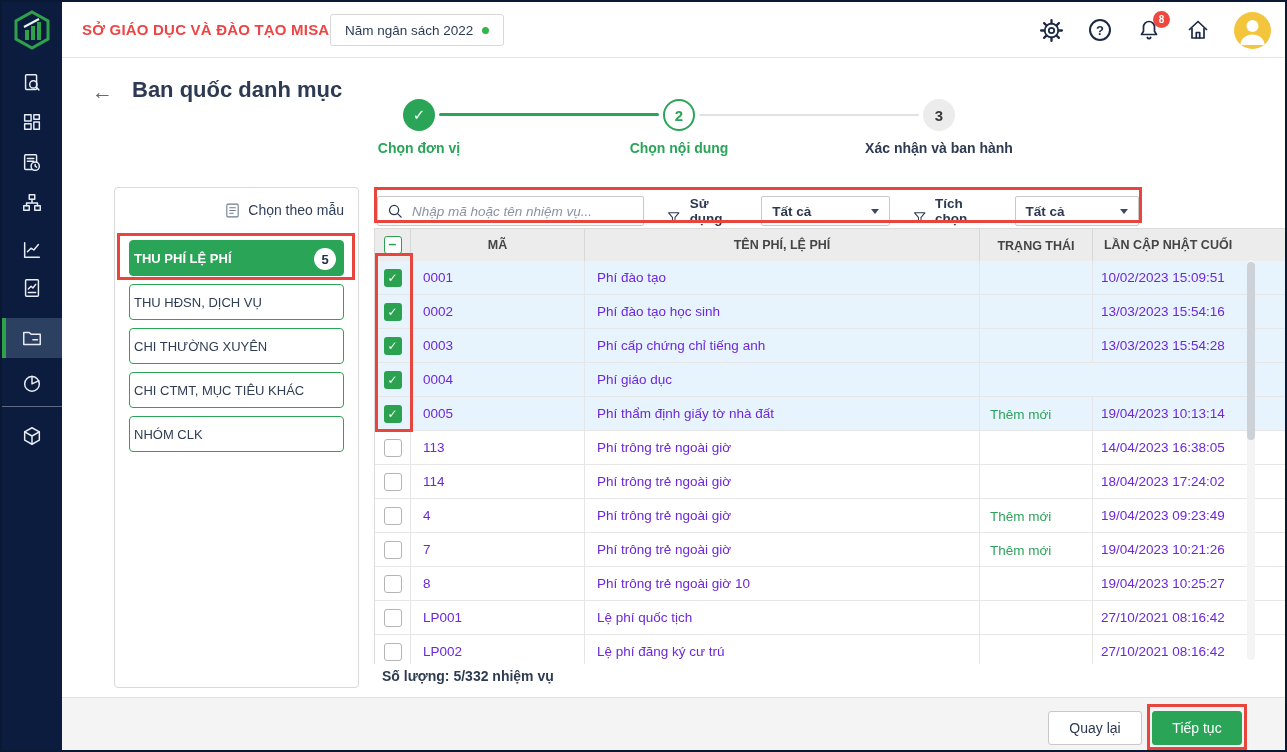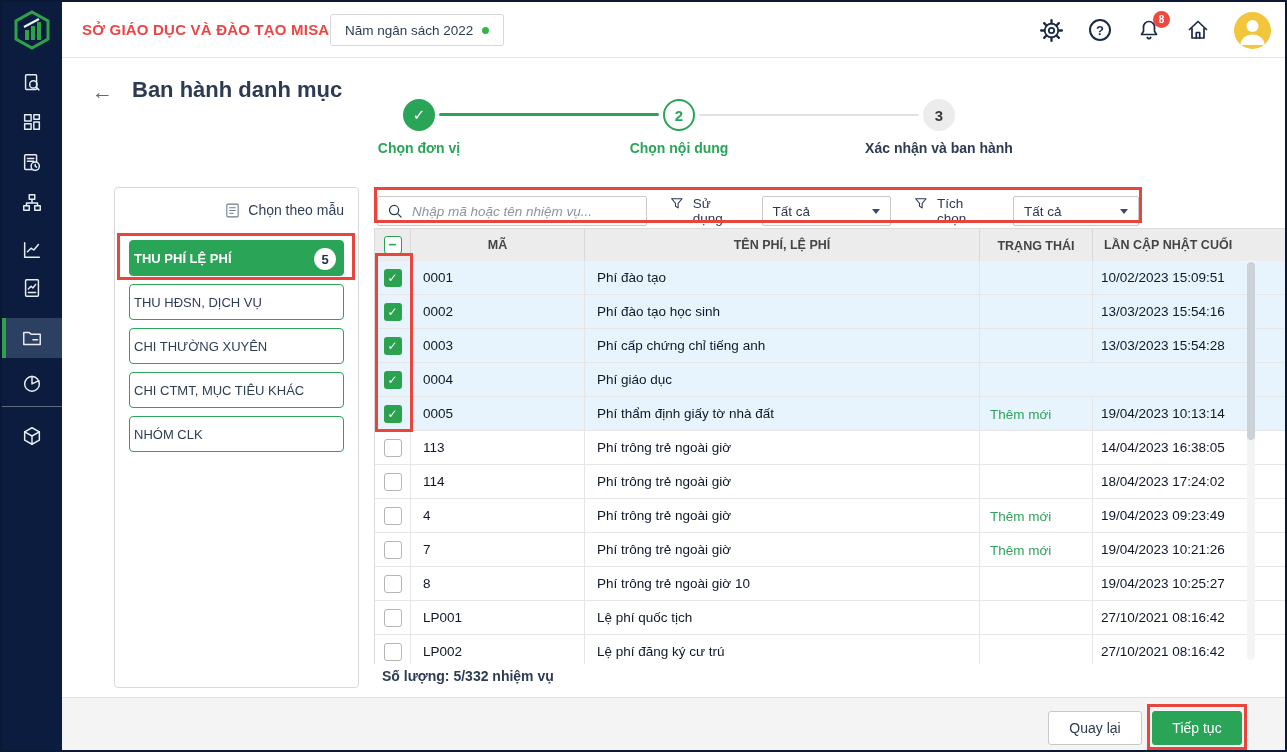--- a/index.html
+++ b/index.html
@@ -64,34 +64,34 @@
   .tpl-btn.active{background:var(--primary-green);color:#fff;font-weight:700;}
   .tpl-badge{position:absolute;right:7px;top:7px;width:22px;height:22px;border-radius:50%;background:#fff;color:#22304d;font-size:13px;font-weight:700;display:flex;align-items:center;justify-content:center;}
   .tpl-btn.active .tpl-label{max-width:170px;}
 
   
   .filterbar{position:absolute;left:315px;top:188px;width:762px;height:42px;display:flex;align-items:center;background:#fff;}
   .search-box{width:274px;height:30px;border:1px solid #c9c9c9;border-radius:2px;display:flex;align-items:center;padding:0 9px;gap:8px;background:#fff;}
   .search-box svg{stroke:#2b3850;fill:none;stroke-width:1.8;stroke-linecap:round;flex:none;}
   .search-input{border:none;outline:none;flex:1;font-size:13.5px;font-style:italic;color:#39465e;font-family:inherit;background:transparent;}
   .search-input::placeholder{color:#8a93a3;font-style:italic;}
-  .f-group{display:flex;align-items:flex-start;gap:8px;margin-left:22px;}
+  .f-group{display:flex;align-items:flex-end;gap:8px;margin-left:22px;font-weight:bold;}
   .f-group svg{stroke:#2b3850;fill:none;stroke-width:1.6;stroke-linejoin:round;}
   .f-label{font-size:13.5px;color:#2c3950;}
   .f-select{width:132px;height:30px;border:1px solid #c9c9c9;border-radius:2px;display:flex;align-items:center;justify-content:space-between;padding:0 10px;margin-left:10px;font-size:13.5px;color:#2c3950;cursor:pointer;background:#fff;}
   .caret{width:0;height:0;border-left:4.5px solid transparent;border-right:4.5px solid transparent;border-top:5.5px solid #3b4a63;}
 
   
   .table{position:absolute;left:312px;top:226px;width:1029px;height:436px;border:1px solid #dcdcdc;border-bottom:none;overflow:hidden;background:#fff;}
   .thead{display:flex;height:32px;background:#ececec;font-size:12.5px;font-weight:700;color:#454545;}
   .thead .cell{display:flex;align-items:center;justify-content:center;border-right:1px solid #d8d8d8;height:100%;}
   .thead .cell:last-child{border-right:none;}
   .trow{display:flex;height:34px;border-bottom:1px solid #e6e6e6;background:#fff;}
   .trow.selected{background:var(--selected-row-blue);}
-  .trow .cell{display:flex;align-items:center;border-right:1px solid #e6e6e6;height:100%;font-size:13.5px;color:#0f172a;padding:0 12px;overflow:hidden;white-space:nowrap;}
+  .trow .cell{display:flex;align-items:center;border-right:1px solid #e6e6e6;height:100%;font-size:13.5px;color:#6d28d9;padding:0 12px;overflow:hidden;white-space:nowrap;}
   .trow .cell:last-child{border-right:none;}
   .c-cb{width:36px;flex:none;justify-content:center;padding:0 !important;}
   .c-code{width:174px;flex:none;}
   .c-name{width:395px;flex:none;}
   .c-status{width:113px;flex:none;padding:17px 10px !important;color:var(--status-green) !important;}
   .c-date{width:150px;flex:none;padding:0 8px !important;}
   .cb{width:18px;height:18px;border-radius:3px;display:flex;align-items:center;justify-content:center;cursor:pointer;flex:none;}
   .cb.unchecked{border:1px solid #b5b5b5;background:#fff;}
   .cb.checked{background:#2ba24f;}
   .cb.checked::after{content:"✓";color:#fff;font-size:12px;font-weight:700;line-height:1;}
@@ -233,21 +233,21 @@
         <div class="avatar">
           <svg width="37" height="37" viewBox="0 0 37 37">
               <circle cx="18.5" cy="14" r="6" fill="#fff"></circle>
               <path d="M6.5 33a12 10.5 0 0 1 24 0z" fill="#fff"></path>
             </svg>
         </div>
       </div>
     </header>
 
     <div class="back-arrow">←</div>
-    <h1 class="page-title">Ban hành danh mục</h1>
+    <h1 class="page-title">Ban quốc danh mục</h1>
 
     <div class="step-circle done" style="left:341px">✓</div>
     <div class="step-line done" style="left:377px;width:220px"></div>
     <div class="step-circle active" style="left:601px">2</div>
     <div class="step-line todo" style="left:637px;width:220px"></div>
     <div class="step-circle todo" style="left:861px">3</div>
     <div class="step-label green" style="left:237px">Chọn đơn vị</div>
     <div class="step-label green" style="left:497px">Chọn nội dung</div>
     <div class="step-label dark" style="left:757px">Xác nhận và ban hành</div>
 

